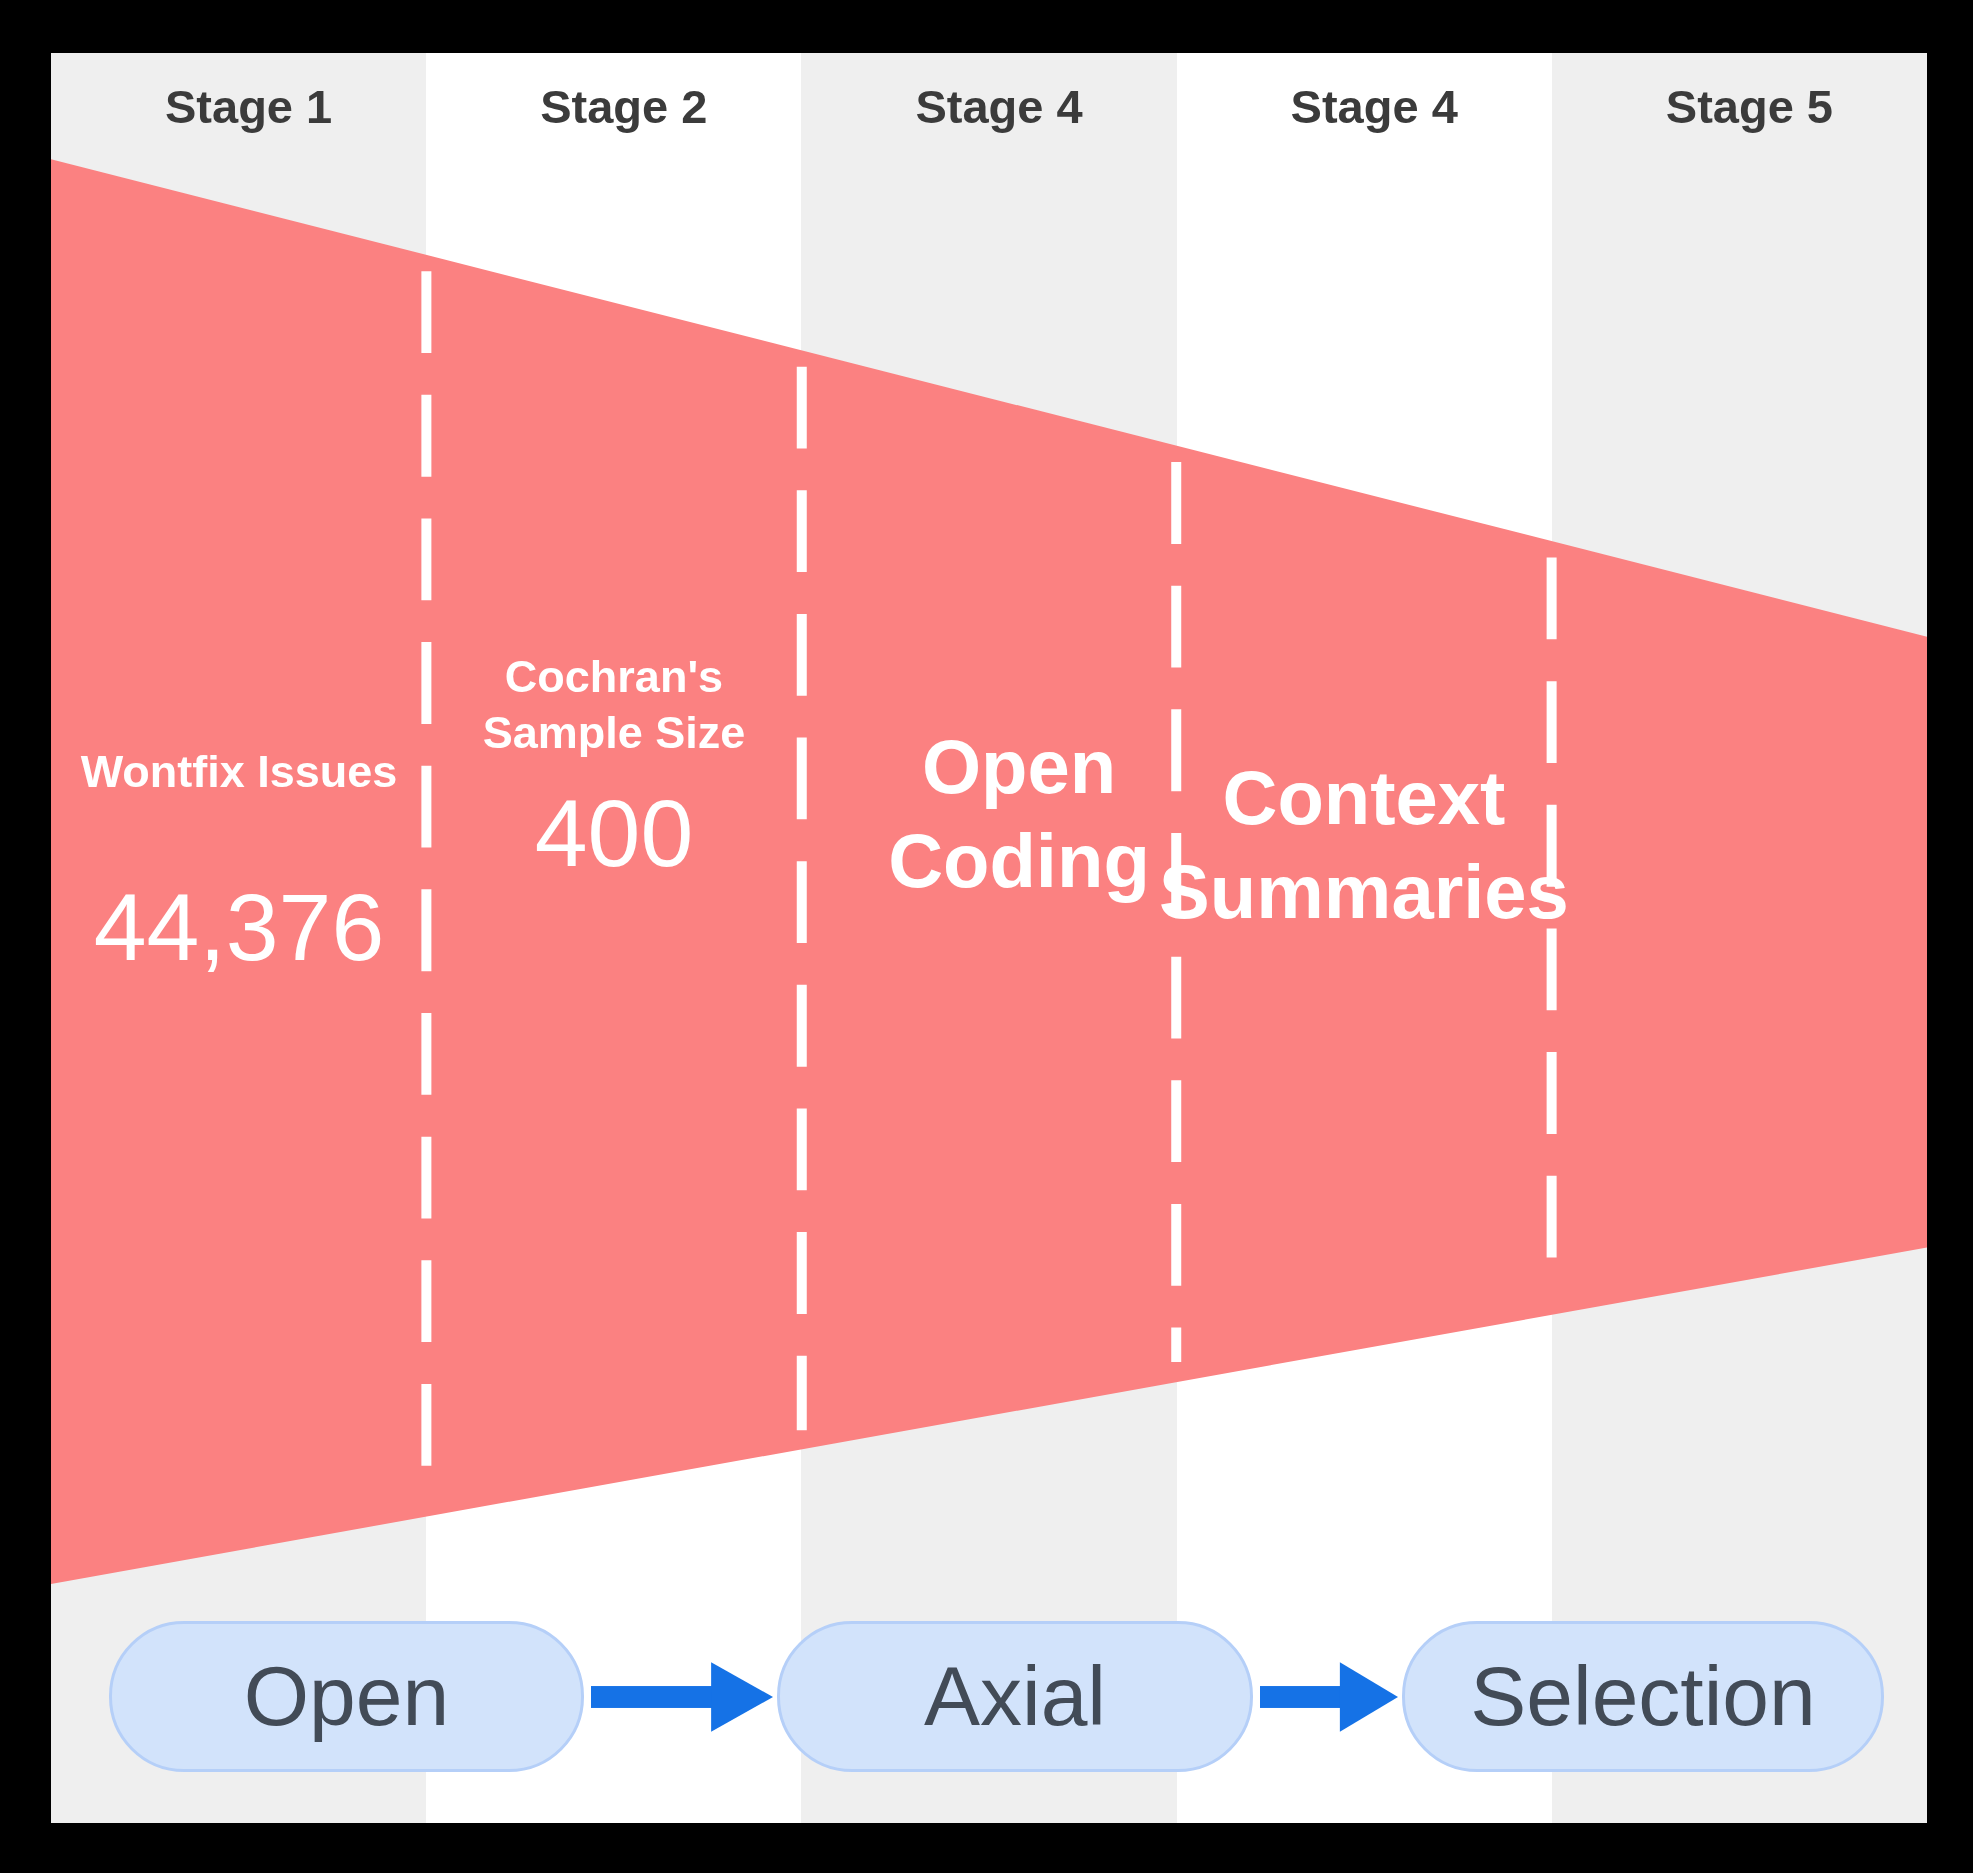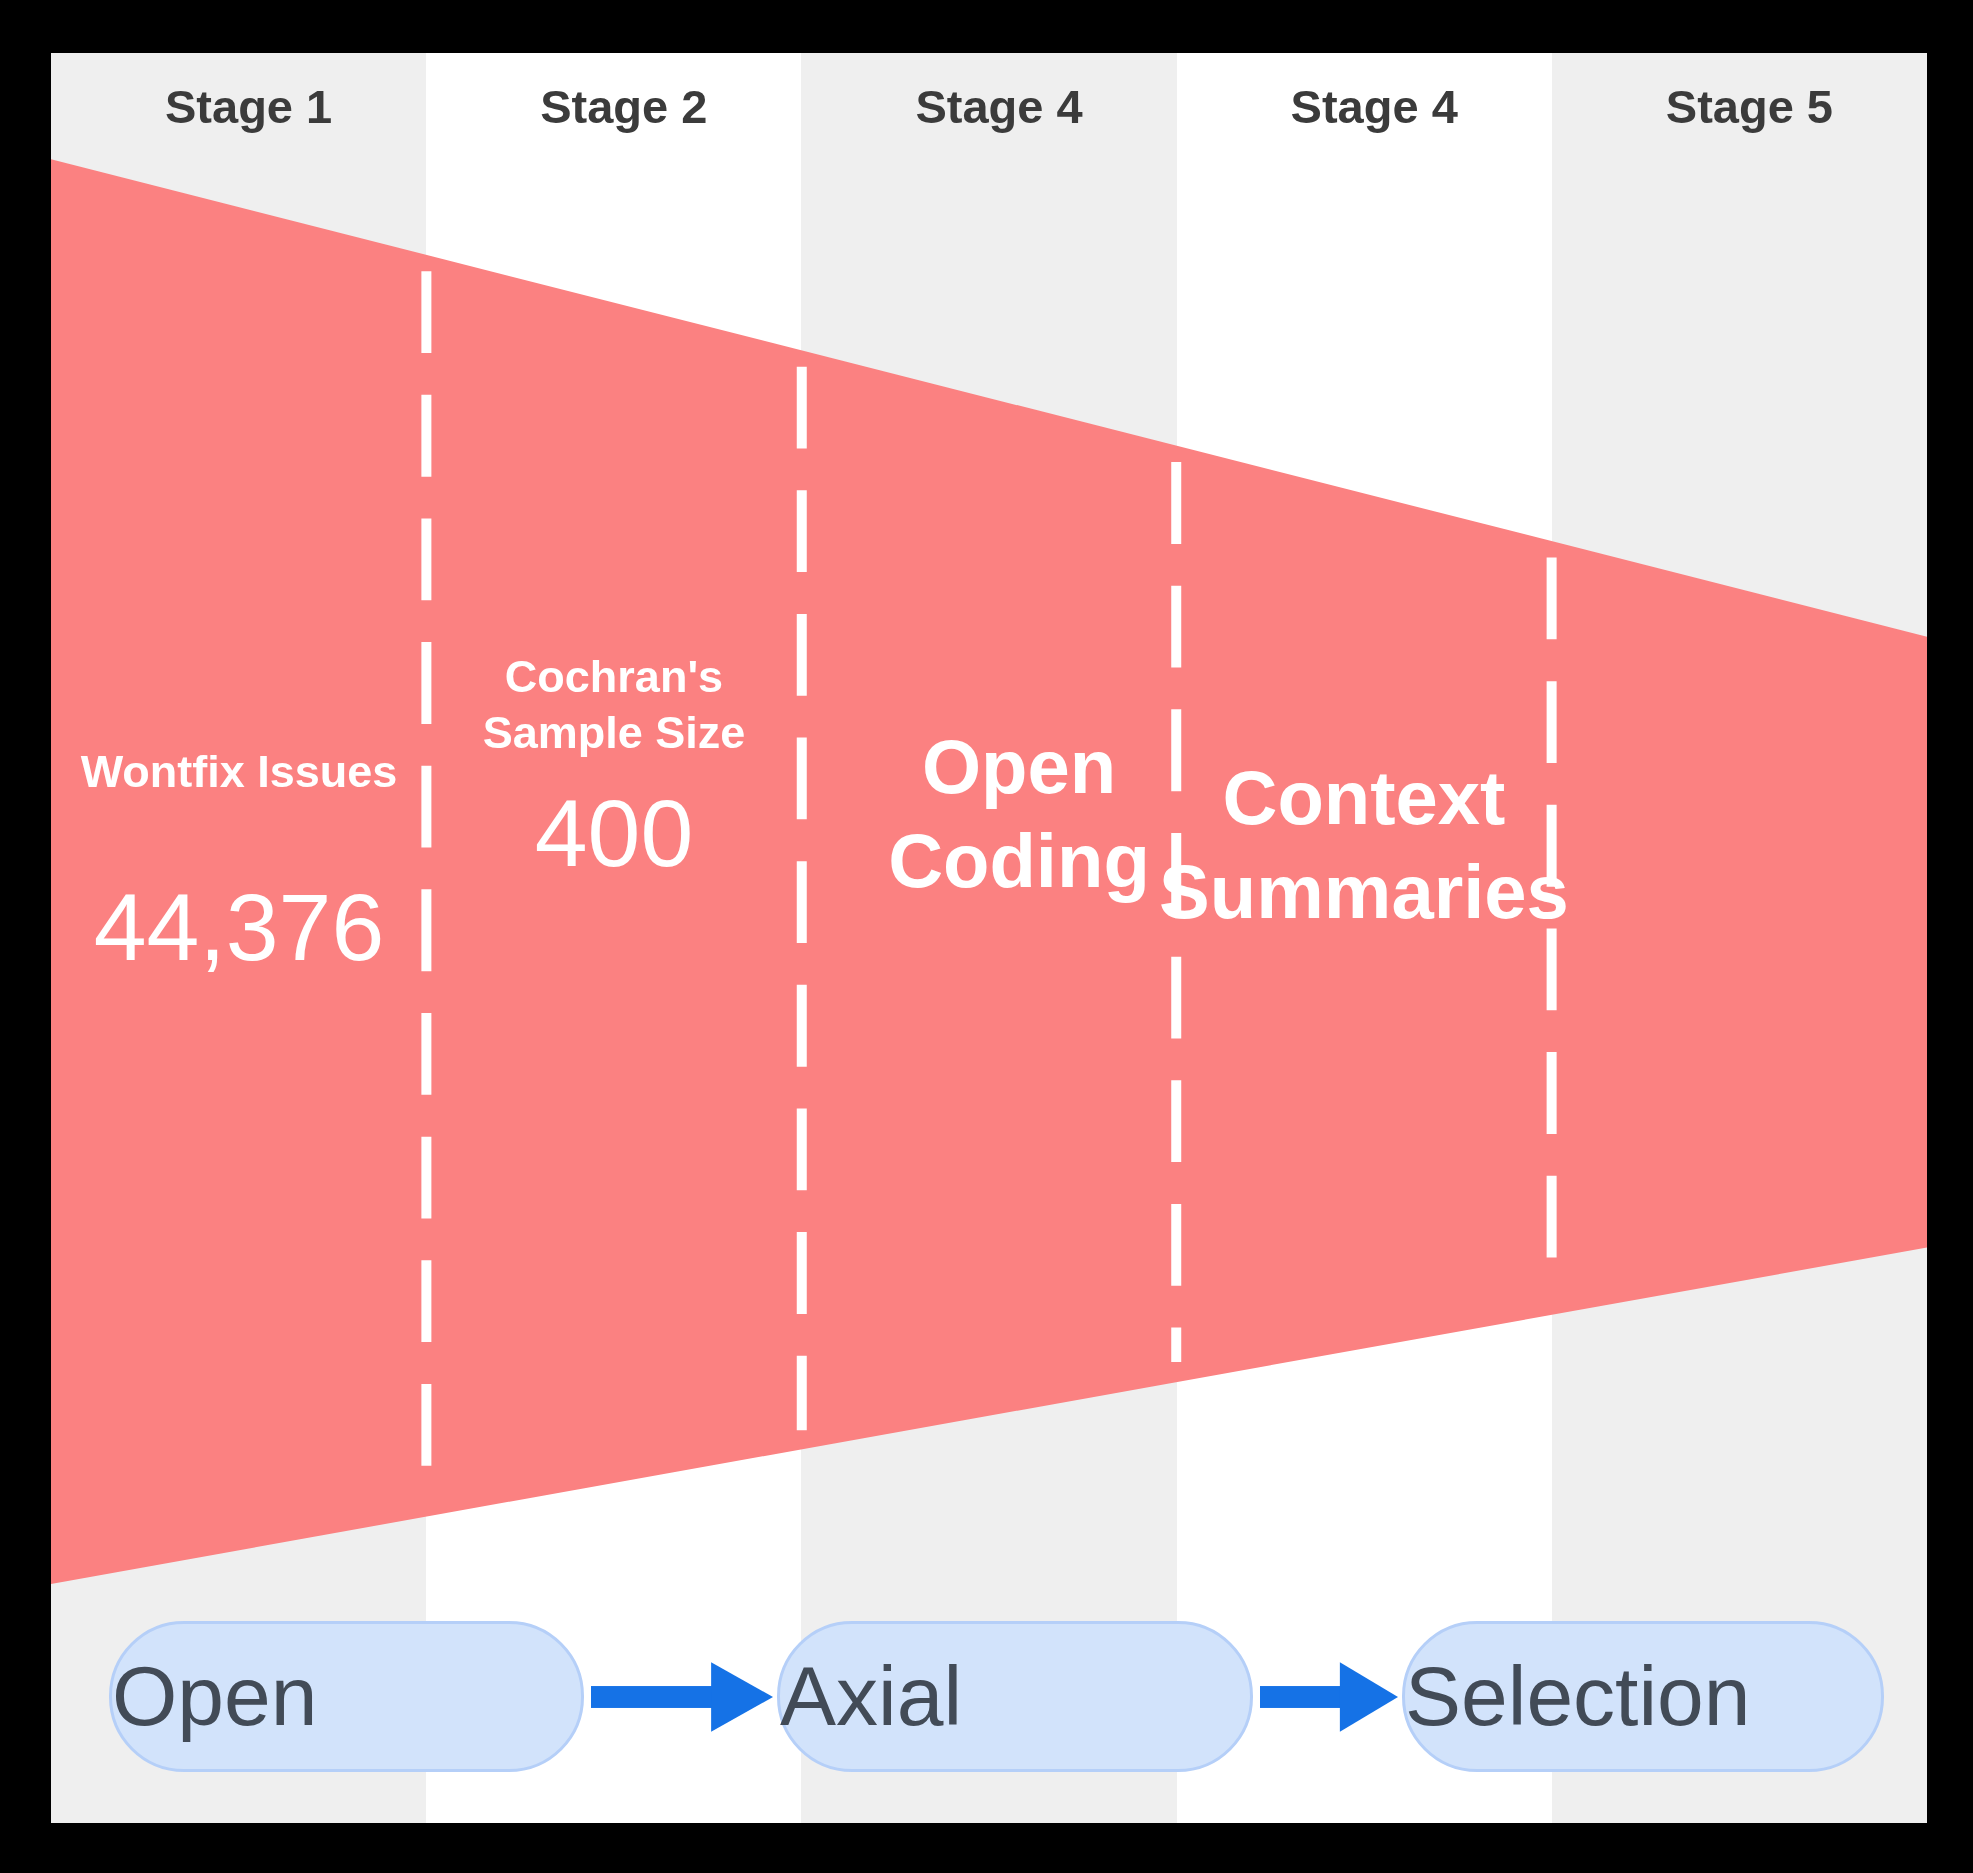--- a/index.html
+++ b/index.html
@@ -90,21 +90,21 @@
   .pill {
     position: absolute;
     top: 1568px;
     height: 151px;
     box-sizing: border-box;
     background: var(--pill-fill, #d2e3fb);
     border: 3.6px solid var(--pill-border, #b5cff8);
     border-radius: 75px;
     display: flex;
     align-items: center;
-    justify-content: flex-start;
+    justify-content: center;
     font-size: 84px;
     color: var(--pill-text, #424b57);
   }
   .pill-open      { left: 58px;   width: 475px; }
   .pill-axial     { left: 726px;  width: 476px; }
   .pill-selection { left: 1351px; width: 482px; }
   .arrow-svg { position: absolute; top: 1602px; height: 84px; }
   .arrow-1 { left: 540px;  width: 182px; }
   .arrow-2 { left: 1209px; width: 138px; }
   .arrow-shape { fill: var(--arrow, #1572e6); }

